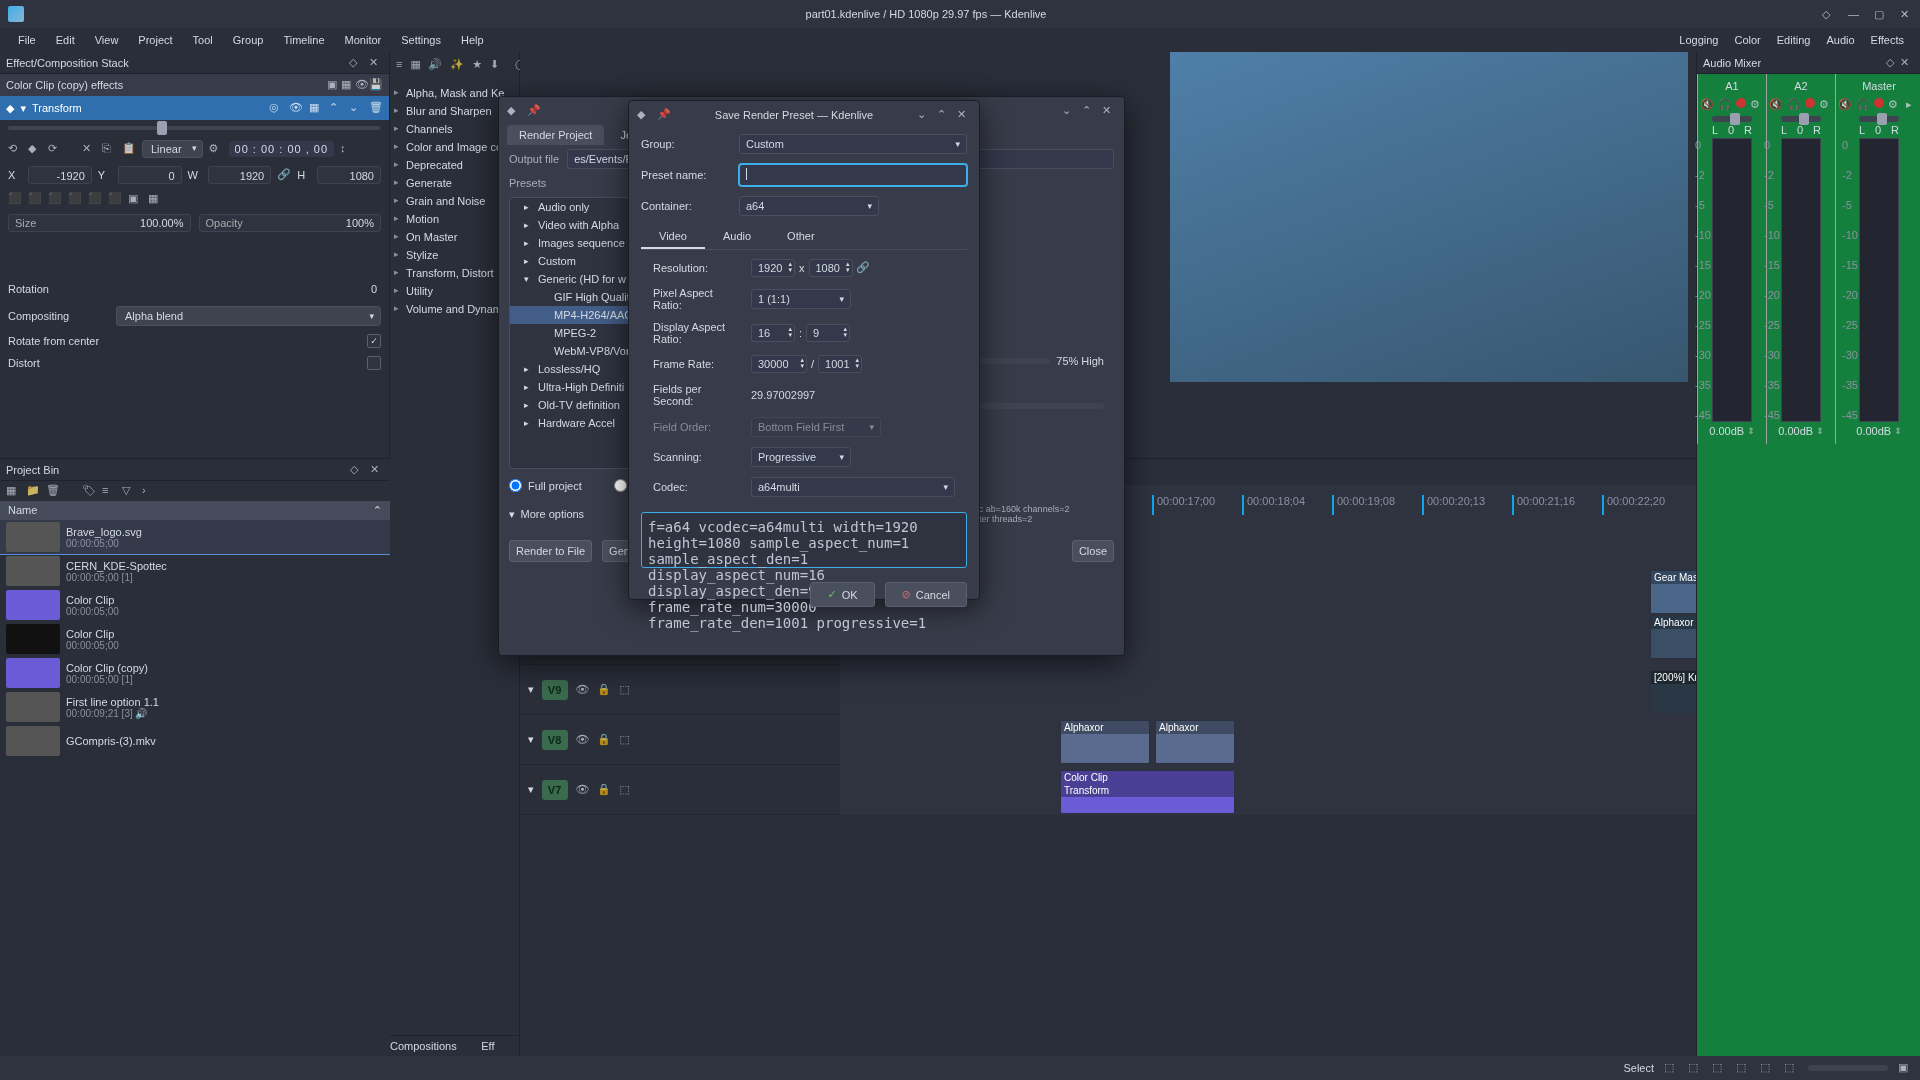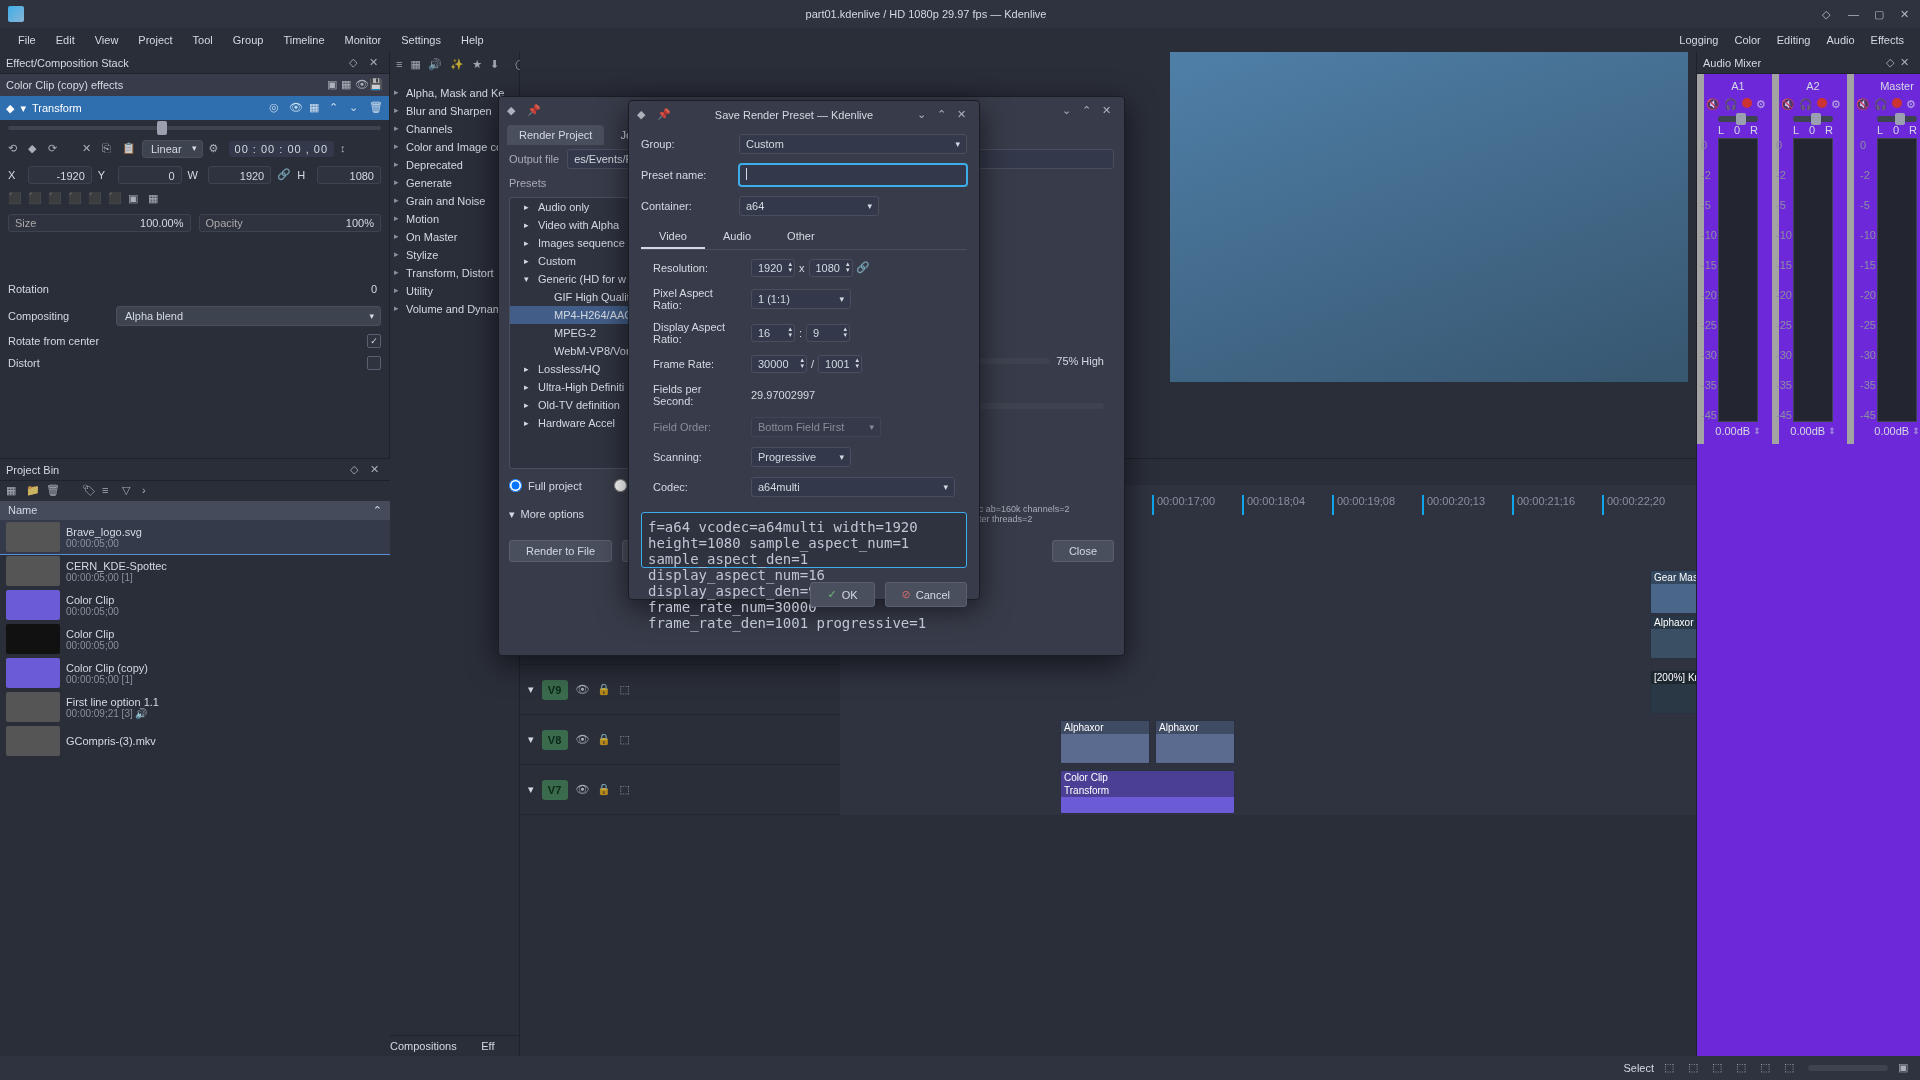--- a/index.html
+++ b/index.html
@@ -71,24 +71,24 @@
 .fxtree .tabs{ margin-top:auto; display:flex; border-top:1px solid #1e222b;}
 .fxtree .tabs .tab{ flex:1; text-align:center; padding:4px 0;}
 
 .center { flex:1; position:relative; background:#2a2e39; }
 
 .monitor { position:absolute; top:0; left:520px; right:0; height:406px; background:#2a2e39;}
 .monitor .img { position:absolute; left:130px; top:0; right:232px; height:330px; background:linear-gradient(160deg,#4f7fa8,#37566f); }
 .monitor .vecscope { position:absolute; right:10px; top:28px; width:180px; height:180px; }
 .monitor .vecscope .circ{ width:90px;height:90px;border:1px solid #3a6a86; border-radius:50%; position:absolute; left:45px; top:35px;}
 
-.audiomix { width:224px; position:absolute; right:0; top:0; bottom:0; background:#6d28d9; border-left:1px solid #1e222b;}
+.audiomix { width:224px; position:absolute; right:0; top:0; bottom:0; background:#15803d; border-left:1px solid #1e222b;}
 .audiomix .mixhead{ height:22px; display:flex; align-items:center; padding:0 6px;}
 .audiomix .cols{ display:flex; height:370px;}
-.audiomix .mcol{ flex:1; border-left:7px solid #a3a3a3; display:flex; flex-direction:column; align-items:center; padding:4px 2px;}
+.audiomix .mcol{ flex:1; border-left:1px solid #a3a3a3; display:flex; flex-direction:column; align-items:center; padding:4px 2px;}
 .audiomix .mcol .lbl{ padding:2px;}
 .audiomix .mcol .icons{ display:flex; gap:4px; padding:4px 0;}
 .audiomix .mcol .dot{width:10px;height:10px;border-radius:50%;background:#c33;}
 .audiomix .mcol .pan{ width:40px; display:flex; justify-content:space-between; font-size:9px; padding:2px 0;}
 .audiomix .mcol .meter{ flex:1; width:40px; background:#232631; border:1px solid #3e4350; position:relative;}
 .audiomix .mcol .scale{ position:absolute; left:-18px; top:0; bottom:0; font-size:9px; color:#8a90a0; display:flex; flex-direction:column; justify-content:space-between;}
 .audiomix .mcol .db{ padding:3px 0; display:flex; align-items:center; gap:3px;}
 
 .timeline { position:absolute; left:0; right:224px; top:406px; bottom:0; background:#2a2e39; border-top:1px solid #1e222b;}
 .timeline .tl-tools{ display:flex; gap:8px; padding:4px 6px; align-items:center;}
@@ -124,21 +124,21 @@
 .render-dlg .presets{ display:flex; gap:6px; padding:4px 10px; height:280px;}
 .render-dlg .preset-tree{ width:260px; background:#2f3340; border:1px solid #4a4f5e; border-radius:3px; overflow:hidden;}
 .render-dlg .preset-tree ul{list-style:none;}
 .render-dlg .preset-tree li{ padding:3px 8px 3px 28px; position:relative;}
 .render-dlg .preset-tree li .arr{ position:absolute; left:14px; top:4px; font-size:9px;}
 .render-dlg .preset-tree li.sub{ padding-left:44px;}
 .render-dlg .preset-tree li.sel{ background:#425d87;}
 .render-dlg .sidecol{ flex:1;}
 .render-dlg .chkln{ display:flex; align-items:center; gap:6px; padding:6px 10px;}
 .render-dlg .btns{ display:flex; gap:10px; padding:10px; align-items:center;}
-.render-dlg .btn{ background:#4a4f5e; border:1px solid #5a6070; border-radius:3px; padding:4px 16px;}
+.render-dlg .btn{ background:#4a4f5e; border:1px solid #5a6070; border-radius:3px; padding:4px 6px;}
 .save-dlg { left:628px; top:100px; width:352px; height:500px; z-index:10;}
 .save-dlg .formrow{ display:flex; align-items:center; gap:8px; padding:5px 12px;}
 .save-dlg .formrow .lbl{ width:90px; }
 .save-dlg .formrow .ctl{ flex:1; background:#33384a; border:1px solid #4a4f5e; border-radius:3px; padding:3px 6px; position:relative;}
 .save-dlg .formrow .ctl.sel:after{content:"▾"; position:absolute; right:6px; top:4px; font-size:9px;}
 .save-dlg .formrow .ctl.focus{ border-color:#3daee9; box-shadow:0 0 0 1px #3daee9;}
 .save-dlg .tabs2{ display:flex; border-bottom:1px solid #4a4f5e; margin:4px 12px 0;}
 .save-dlg .tabs2 .t2{ padding:5px 18px;}
 .save-dlg .tabs2 .t2.active{ border-bottom:2px solid #d3dae3;}
 .save-dlg .vidform{ padding:4px 12px;}

